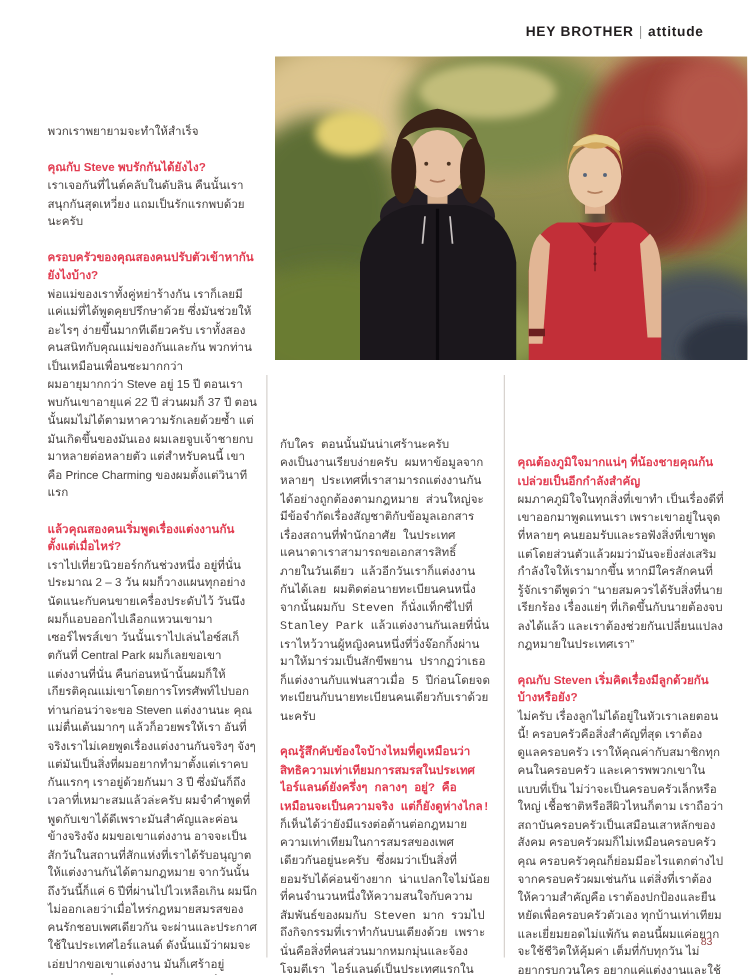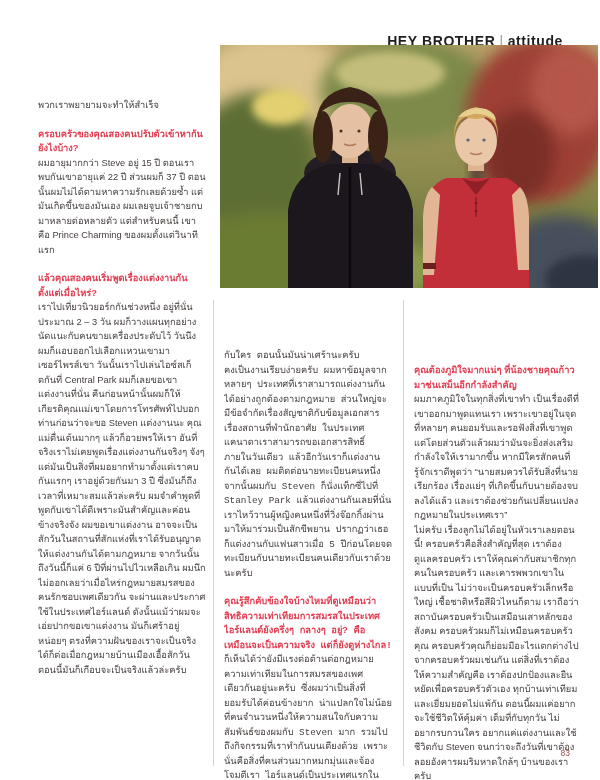--- a/index.html
+++ b/index.html
@@ -1,18 +1,18 @@
 <!DOCTYPE html>
 <html><head>
 <meta charset="utf-8">
 <style>
   html,body{margin:0;padding:0;background:#e9e9e9;}
   .page{position:relative;width:600px;height:780px;background:#ffffff;overflow:hidden;
         font-family:"Liberation Sans","DejaVu Sans",sans-serif;}
-  .header{position:absolute;top:33px;right:37px;font-size:14px;font-weight:bold;
+  .header{position:absolute;top:20px;right:37px;font-size:11px;font-weight:bold;
           letter-spacing:.6px;color:#221e1f;white-space:nowrap;}
   .header .sep{color:#9a9a9a;font-weight:normal;padding:0 4px;}
   .photo{position:absolute;left:220px;top:45px;width:378px;height:243px;overflow:hidden;}
   .photo svg{display:block;}
   .col{position:absolute;font-size:9.3px;line-height:14.5px;color:#46413f;overflow:hidden;margin-top:48px;}
   .col p{margin:0;}
   .col p.q{margin-top:14px;font-weight:bold;color:#e23c50;}
   .col p.a{margin-top:0;}
   .col-left{left:38px;top:50px;width:168px;height:716px;}
   .col-mid{left:224px;top:301px;width:168px;height:465px;font-family:Liberation Mono, monospace;}
@@ -97,32 +97,36 @@
         <circle cx="256" cy="166" r="1.2" fill="#701820"></circle>
       </g>
     </svg>
   </div>
 
   <div class="vdiv vdiv-1"></div>
   <div class="vdiv vdiv-2"></div>
 
   <div class="col col-left">
       <p class="a">พวกเราพยายามจะทำให้สำเร็จ</p>
+      <p class="q">คุณกับ Steve พบรักกันได้ยังไง?</p>
+      <p class="a">เราเจอกันที่ไนต์คลับในดับลิน คืนนั้นเราสนุกกันสุดเหวี่ยง แถมเป็นรักแรกพบด้วยนะครับ</p>
       <p class="q">ครอบครัวของคุณสองคนปรับตัวเข้าหากันยังไงบ้าง?</p>
+      <p class="a">พ่อแม่ของเราทั้งคู่หย่าร้างกัน เราก็เลยมีแค่แม่ที่ได้พูดคุยปรึกษาด้วย ซึ่งมันช่วยให้อะไรๆ ง่ายขึ้นมากทีเดียวครับ เราทั้งสองคนสนิทกับคุณแม่ของกันและกัน พวกท่านเป็นเหมือนเพื่อนซะมากกว่า</p>
       <p class="a">ผมอายุมากกว่า Steve อยู่ 15 ปี ตอนเราพบกันเขาอายุแค่ 22 ปี ส่วนผมก็ 37 ปี ตอนนั้นผมไม่ได้ตามหาความรักเลยด้วยซ้ำ แต่มันเกิดขึ้นของมันเอง ผมเลยจูบเจ้าชายกบมาหลายต่อหลายตัว แต่สำหรับคนนี้ เขาคือ Prince Charming ของผมตั้งแต่วินาทีแรก</p>
       <p class="q">แล้วคุณสองคนเริ่มพูดเรื่องแต่งงานกันตั้งแต่เมื่อไหร่?</p>
       <p class="a">เราไปเที่ยวนิวยอร์กกันช่วงหนึ่ง อยู่ที่นั่นประมาณ 2 – 3 วัน ผมก็วางแผนทุกอย่าง นัดแนะกับคนขายเครื่องประดับไว้ วันนึงผมก็แอบออกไปเลือกแหวนเขามาเซอร์ไพรส์เขา วันนั้นเราไปเล่นไอซ์สเก็ตกันที่ Central Park ผมก็เลยขอเขาแต่งงานที่นั่น คืนก่อนหน้านั้นผมก็ให้เกียรติคุณแม่เขาโดยการโทรศัพท์ไปบอกท่านก่อนว่าจะขอ Steven แต่งงานนะ คุณแม่ตื่นเต้นมากๆ แล้วก็อวยพรให้เรา อันที่จริงเราไม่เคยพูดเรื่องแต่งงานกันจริงๆ จังๆ แต่มันเป็นสิ่งที่ผมอยากทำมาตั้งแต่เราคบกันแรกๆ เราอยู่ด้วยกันมา 3 ปี ซึ่งมันก็ถึงเวลาที่เหมาะสมแล้วล่ะครับ ผมจำคำพูดที่พูดกับเขาได้ดีเพราะมันสำคัญและค่อนข้างจริงจัง ผมขอเขาแต่งงาน อาจจะเป็นสักวันในสถานที่สักแห่งที่เราได้รับอนุญาตให้แต่งงานกันได้ตามกฎหมาย จากวันนั้นถึงวันนี้ก็แค่ 6 ปีที่ผ่านไปไวเหลือเกิน ผมนึกไม่ออกเลยว่าเมื่อไหร่กฎหมายสมรสของคนรักชอบเพศเดียวกัน จะผ่านและประกาศใช้ในประเทศไอร์แลนด์ ดังนั้นแม้ว่าผมจะเอ่ยปากขอเขาแต่งงาน มันก็เศร้าอยู่หน่อยๆ ตรงที่ความฝันของเราจะเป็นจริงได้ก็ต่อเมื่อกฎหมายบ้านเมืองเอื้อสักวัน ตอนนี้มันก็เกือบจะเป็นจริงแล้วล่ะครับ</p>
     </div>
   <div class="col col-mid">
       <p class="a">กับใคร ตอนนั้นมันน่าเศร้านะครับ</p>
       <p class="a">คงเป็นงานเรียบง่ายครับ ผมหาข้อมูลจากหลายๆ ประเทศที่เราสามารถแต่งงานกันได้อย่างถูกต้องตามกฎหมาย ส่วนใหญ่จะมีข้อจำกัดเรื่องสัญชาติกับข้อมูลเอกสารเรื่องสถานที่พำนักอาศัย ในประเทศแคนาดาเราสามารถขอเอกสารสิทธิ์ภายในวันเดียว แล้วอีกวันเราก็แต่งงานกันได้เลย ผมติดต่อนายทะเบียนคนหนึ่ง จากนั้นผมกับ Steven ก็นั่งแท็กซี่ไปที่ Stanley Park แล้วแต่งงานกันเลยที่นั่น เราไหว้วานผู้หญิงคนหนึ่งที่วิ่งจ๊อกกิ้งผ่านมาให้มาร่วมเป็นสักขีพยาน ปรากฏว่าเธอก็แต่งงานกับแฟนสาวเมื่อ 5 ปีก่อนโดยจดทะเบียนกับนายทะเบียนคนเดียวกับเราด้วยนะครับ</p>
       <p class="q">คุณรู้สึกคับข้องใจบ้างไหมที่ดูเหมือนว่าสิทธิความเท่าเทียมการสมรสในประเทศไอร์แลนด์ยังครึ่งๆ กลางๆ อยู่? คือเหมือนจะเป็นความจริง แต่ก็ยังดูห่างไกล!</p>
       <p class="a">ก็เห็นได้ว่ายังมีแรงต่อต้านต่อกฎหมายความเท่าเทียมในการสมรสของเพศเดียวกันอยู่นะครับ ซึ่งผมว่าเป็นสิ่งที่ยอมรับได้ค่อนข้างยาก น่าแปลกใจไม่น้อยที่คนจำนวนหนึ่งให้ความสนใจกับความสัมพันธ์ของผมกับ Steven มาก รวมไปถึงกิจกรรมที่เราทำกันบนเตียงด้วย เพราะนั่นคือสิ่งที่คนส่วนมากหมกมุ่นและจ้องโจมตีเรา ไอร์แลนด์เป็นประเทศแรกในโลกที่เปิดให้มีการลงคะแนนเสียงสาธารณะ เกี่ยวกับกฎหมายการสมรสของคนรักชอบเพศเดียวกัน ในกระบวนการบัญญัติกฎหมาย สมาชิกสภานิติบัญญัติได้เปลี่ยนแปลงกฎหมายเพื่อบรรจุวาระนี้เข้าไป ไอร์แลนด์จึงเป็นประเทศที่เยี่ยมยอด ที่แสดงให้ทั้งโลกเห็นว่าเราในฐานะประเทศที่เจริญแล้ว ได้</p>
     </div>
   <div class="col col-right">
-      <p class="q">คุณต้องภูมิใจมากแน่ๆ ที่น้องชายคุณก้าวมาช่นเสม็นอีกกำลังสำคัญ</p>
+      <p class="q">คุณต้องภูมิใจมากแน่ๆ ที่น้องชายคุณก้นเปล่วยเป็นอีกกำลังสำคัญ</p>
       <p class="a">ผมภาคภูมิใจในทุกสิ่งที่เขาทำ เป็นเรื่องดีที่เขาออกมาพูดแทนเรา เพราะเขาอยู่ในจุดที่หลายๆ คนยอมรับและรอฟังสิ่งที่เขาพูด แต่โดยส่วนตัวแล้วผมว่ามันจะยิ่งส่งเสริมกำลังใจให้เรามากขึ้น หากมีใครสักคนที่รู้จักเราดีพูดว่า “นายสมควรได้รับสิ่งที่นายเรียกร้อง เรื่องแย่ๆ ที่เกิดขึ้นกับนายต้องจบลงได้แล้ว และเราต้องช่วยกันเปลี่ยนแปลงกฎหมายในประเทศเรา”</p>
+      <p class="q">คุณกับ Steven เริ่มคิดเรื่องมีลูกด้วยกันบ้างหรือยัง?</p>
       <p class="a">ไม่ครับ เรื่องลูกไม่ได้อยู่ในหัวเราเลยตอนนี้! ครอบครัวคือสิ่งสำคัญที่สุด เราต้องดูแลครอบครัว เราให้คุณค่ากับสมาชิกทุกคนในครอบครัว และเคารพพวกเขาในแบบที่เป็น ไม่ว่าจะเป็นครอบครัวเล็กหรือใหญ่ เชื้อชาติหรือสีผิวไหนก็ตาม เราถือว่าสถาบันครอบครัวเป็นเสมือนเสาหลักของสังคม ครอบครัวผมก็ไม่เหมือนครอบครัวคุณ ครอบครัวคุณก็ย่อมมีอะไรแตกต่างไปจากครอบครัวผมเช่นกัน แต่สิ่งที่เราต้องให้ความสำคัญคือ เราต้องปกป้องและยืนหยัดเพื่อครอบครัวตัวเอง ทุกบ้านเท่าเทียมและเยี่ยมยอดไม่แพ้กัน ตอนนี้ผมแค่อยากจะใช้ชีวิตให้คุ้มค่า เต็มที่กับทุกวัน ไม่อยากรบกวนใคร อยากแค่แต่งงานและใช้ชีวิตกับ Steven จนกว่าจะถึงวันที่เขาต้องลอยอังคารผมริมหาดใกล้ๆ บ้านของเราครับ</p>
     </div>
 
   <div class="folio">83</div>
 
 </div>
 
 </body></html>

